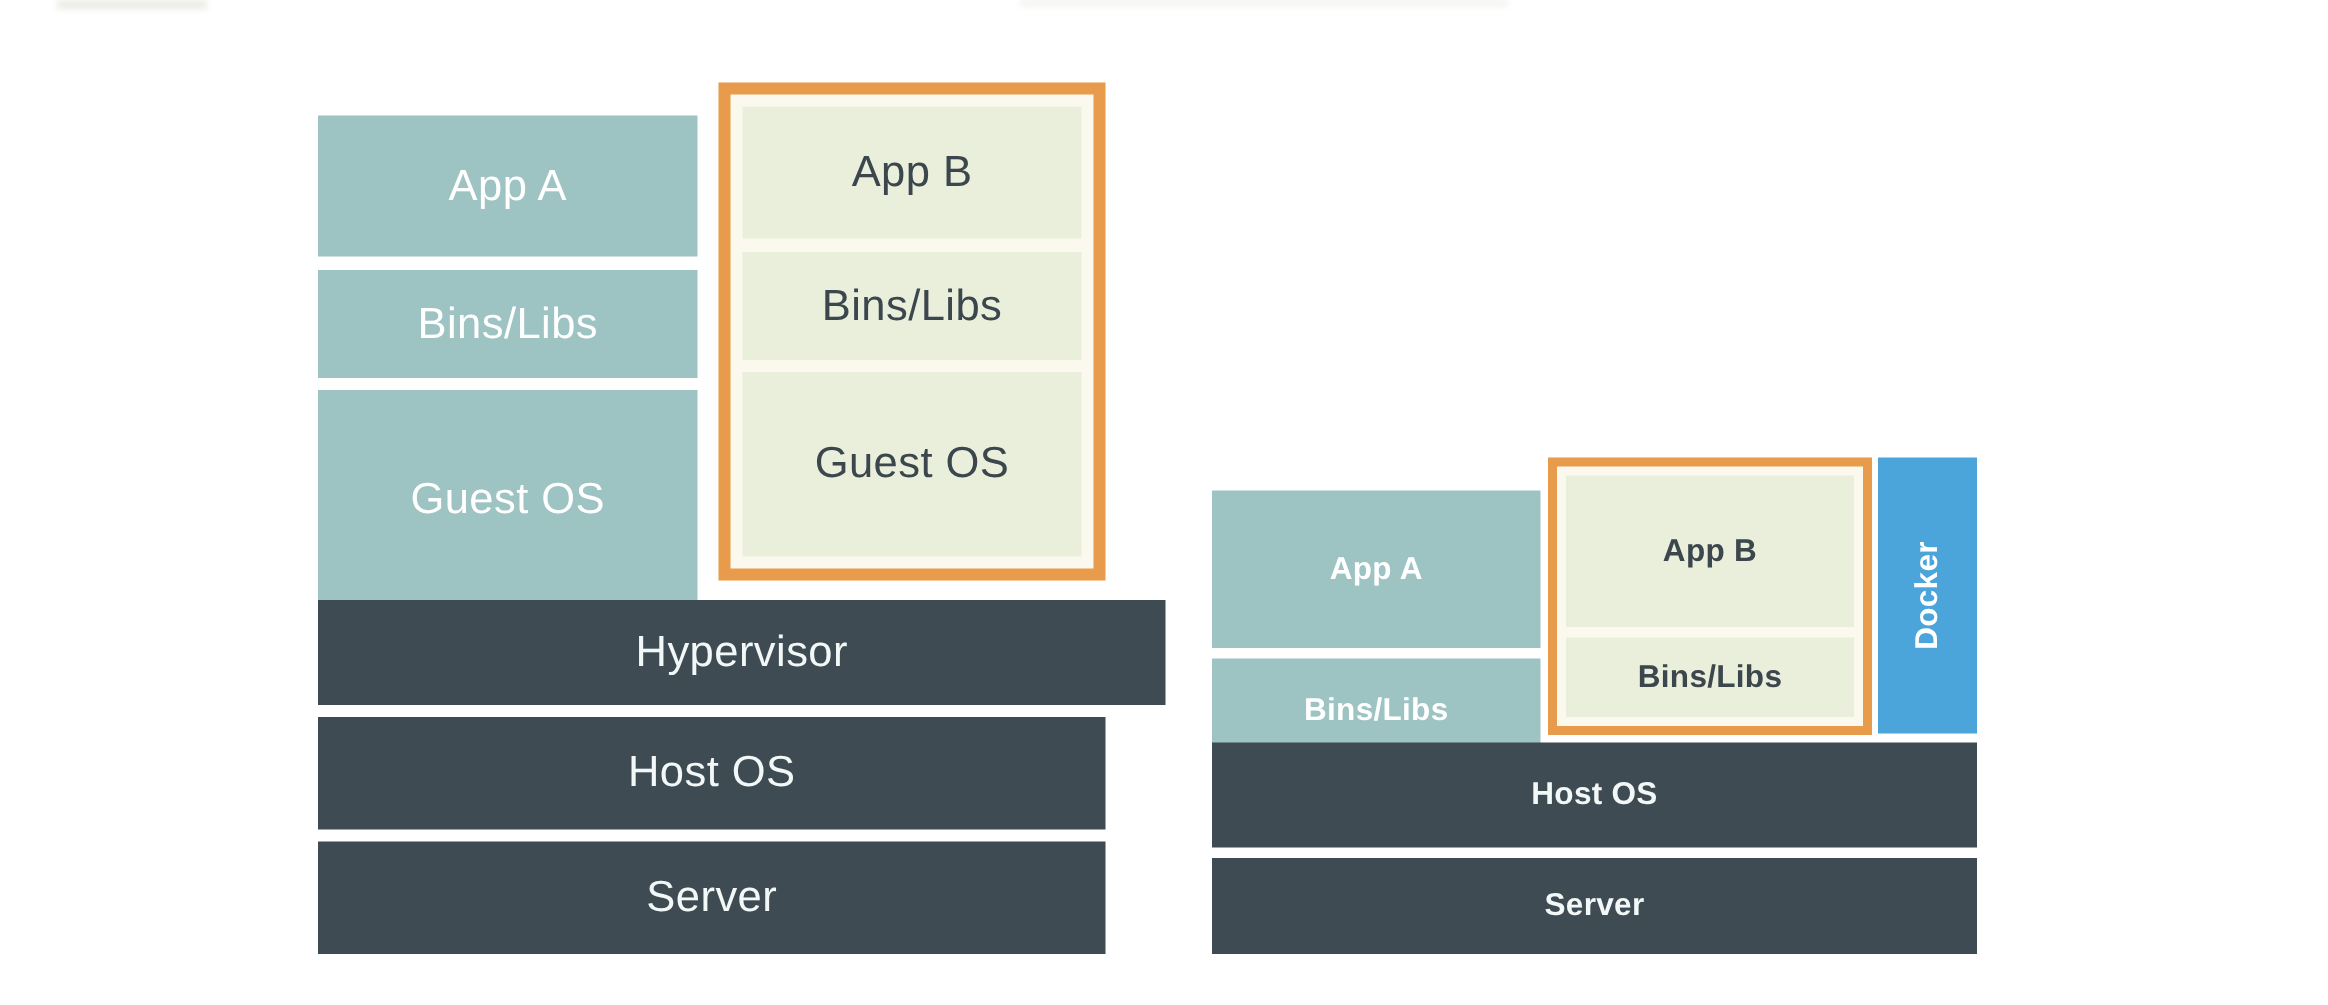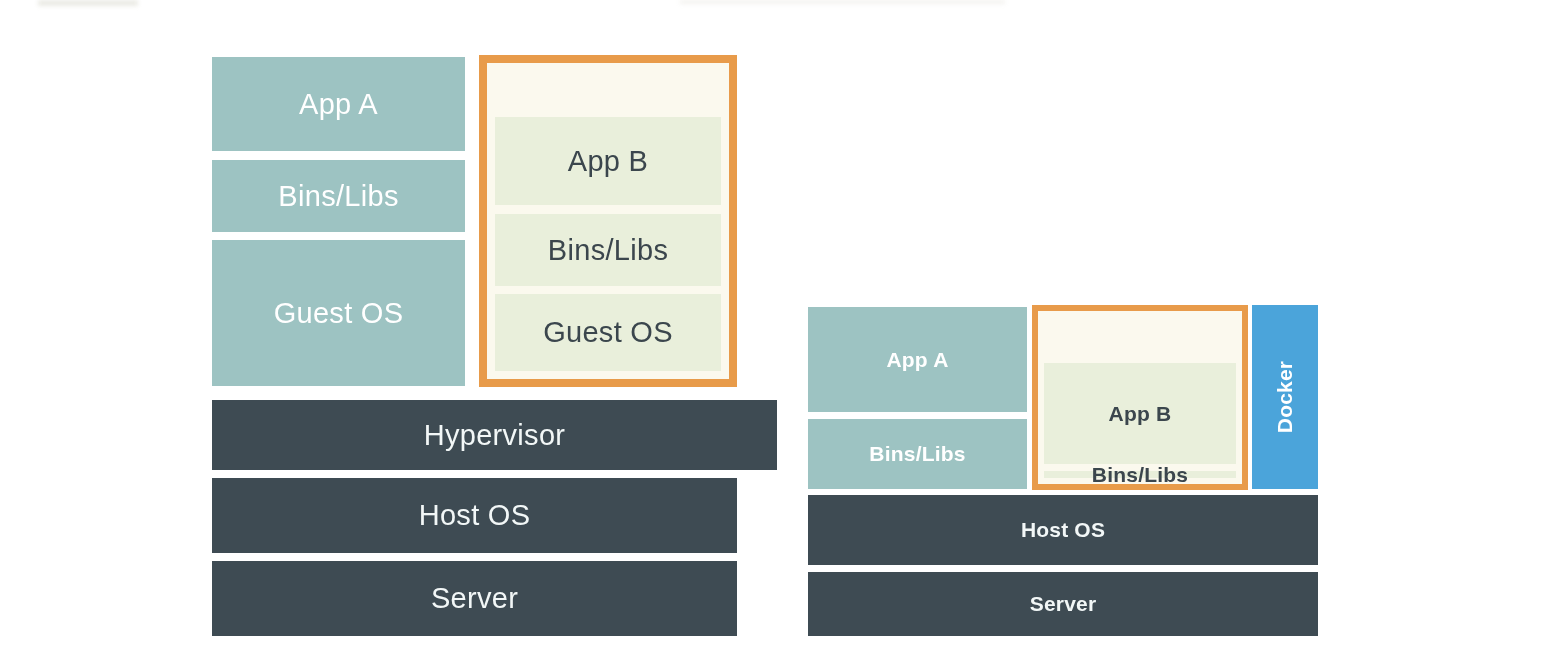--- a/index.html
+++ b/index.html
@@ -10,23 +10,23 @@
     overflow:hidden;
     font-family:"Liberation Sans", sans-serif;
   }
   
   .box{
     position:absolute;
     display:flex;align-items:center;justify-content:center;
     box-sizing:border-box;
     text-align:center;
   }
-  .teal{background:var(--teal,#9dc3c2);color:#ffffff;}
+  .teal{background:var(--teal,#9dc3c2);color:#ffffff;margin-top:20px;}
   .dark{background:var(--dark-slate,#3e4b53);color:#f2f7f7;}
-  .green{background:var(--light-green,#e9efdb);color:var(--text-dark,#3b464d);margin-top:46px;}
+  .green{background:var(--light-green,#e9efdb);color:var(--text-dark,#3b464d);}
   .blue{background:var(--docker-blue,#4ba4da);color:#ffffff;}
   .orange-frame{
     background:var(--orange-box-bg,#fbf9ee);
     border:8px solid var(--orange,#e89b4a);
   }
   .orange-frame.thin{border-width:6px;}
   .lg-label{font-size:29px;font-weight:400;letter-spacing:.3px;}
   .sm-label{font-size:21px;font-weight:700;letter-spacing:.2px;}
 
   

